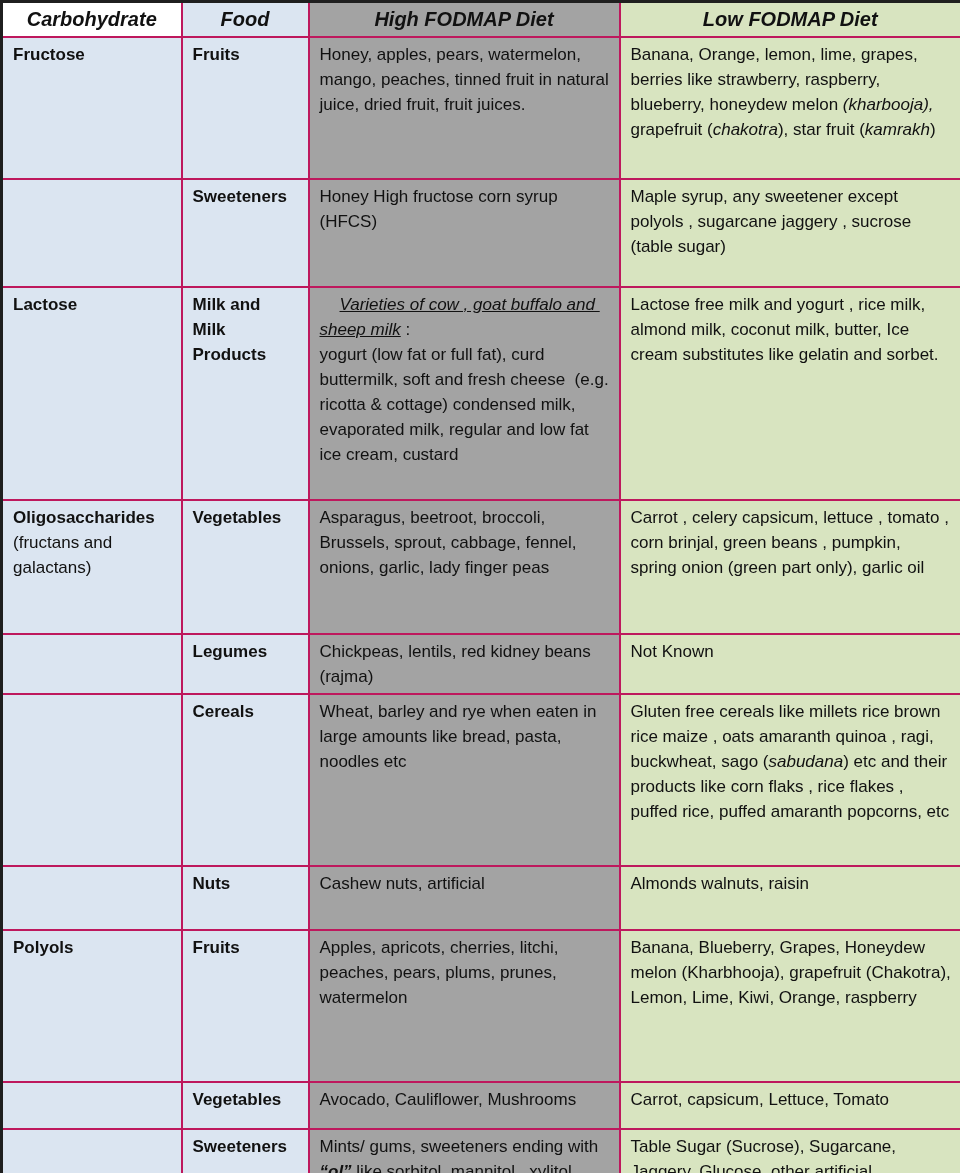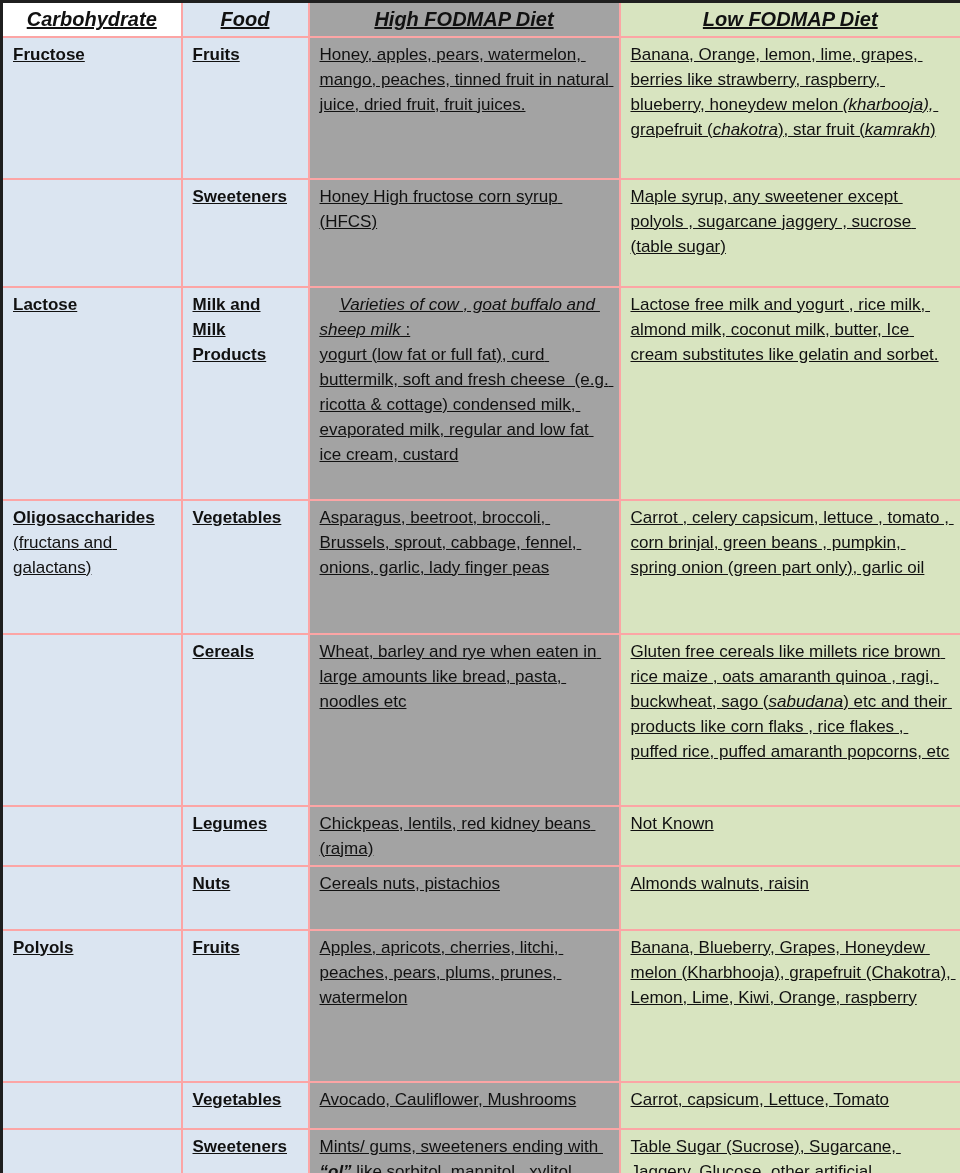--- a/index.html
+++ b/index.html
@@ -4,30 +4,29 @@
 <style>
   html,body{margin:0;padding:0;background:#ffffff;}
   #page{width:960px;min-height:1173px;font-family:"Liberation Sans",sans-serif;}
   table.fodmap{
     width:960px;
     border-collapse:collapse;
     table-layout:fixed;
     border:3px solid #1f1f1f;
   }
   table.fodmap td, table.fodmap th{
-    border:2px solid #fca5a5;
+    border:2px solid #be185d;
     vertical-align:top;
     padding:4px 9px 4px 10px;
     font-size:17px;
     line-height:25px;
     color:#111111;
     white-space:pre-wrap;
     overflow:hidden;
     word-wrap:break-word;
-    text-decoration:underline;
   }
   
   .col-blue{background:#dbe5f1;}
   .col-cream{background:#a3a3a3;}
   .col-green{background:#d8e4c0;}
   
   tr.hdr th{
     font-size:20px;
     line-height:24px;
     font-weight:700;
@@ -89,36 +88,36 @@
 yogurt (low fat or full fat), curd buttermilk, soft and fresh cheese  (e.g. ricotta &amp; cottage) condensed milk, evaporated milk, regular and low fat ice cream, custard</span></td>
           <td class="col-green"><span>Lactose free milk and yogurt , rice milk, almond milk, coconut milk, butter, Ice cream substitutes like gelatin and sorbet.</span></td>
         </tr>
         <tr style="height: 134px;">
           <td class="col-blue"><span class="run-b">Oligosaccharides</span><span>
 (fructans and galactans)</span></td>
           <td class="col-blue"><span class="run-b">Vegetables</span></td>
           <td class="col-cream"><span>Asparagus, beetroot, broccoli, Brussels, sprout, cabbage, fennel, onions, garlic, lady finger peas</span></td>
           <td class="col-green"><span>Carrot , celery capsicum, lettuce , tomato , corn brinjal, green beans , pumpkin, spring onion (green part only), garlic oil</span></td>
         </tr>
+        <tr style="height: 57px;">
+          <td class="col-blue"></td>
+          <td class="col-blue"><span class="run-b">Legumes</span></td>
+          <td class="col-cream"><span>Chickpeas, lentils, red kidney beans (rajma)</span></td>
+          <td class="col-green"><span>Not Known</span></td>
+        </tr>
         <tr style="height: 172px;">
           <td class="col-blue"></td>
           <td class="col-blue"><span class="run-b">Cereals</span></td>
           <td class="col-cream"><span>Wheat, barley and rye when eaten in large amounts like bread, pasta, noodles etc</span></td>
           <td class="col-green"><span>Gluten free cereals like millets rice brown rice maize , oats amaranth quinoa , ragi, buckwheat, sago (</span><span class="run-i">sabudana</span><span>) etc and their products like corn flaks , rice flakes , puffed rice, puffed amaranth popcorns, etc</span></td>
         </tr>
-        <tr style="height: 57px;">
-          <td class="col-blue"></td>
-          <td class="col-blue"><span class="run-b">Legumes</span></td>
-          <td class="col-cream"><span>Chickpeas, lentils, red kidney beans (rajma)</span></td>
-          <td class="col-green"><span>Not Known</span></td>
-        </tr>
         <tr style="height: 64px;">
           <td class="col-blue"></td>
           <td class="col-blue"><span class="run-b">Nuts</span></td>
-          <td class="col-cream"><span>Cereals nuts, pistachios</span></td>
+          <td class="col-cream"><span>Cashew nuts, artificial</span></td>
           <td class="col-green"><span>Almonds walnuts, raisin</span></td>
         </tr>
         <tr style="height: 152px;">
           <td class="col-blue"><span class="run-b">Polyols</span></td>
           <td class="col-blue"><span class="run-b">Fruits</span></td>
           <td class="col-cream"><span>Apples, apricots, cherries, litchi, peaches, pears, plums, prunes, watermelon</span></td>
           <td class="col-green"><span>Banana, Blueberry, Grapes, Honeydew melon (Kharbhooja), grapefruit (Chakotra), Lemon, Lime, Kiwi, Orange, raspberry</span></td>
         </tr>
         <tr style="height: 47px;">
           <td class="col-blue"></td>

